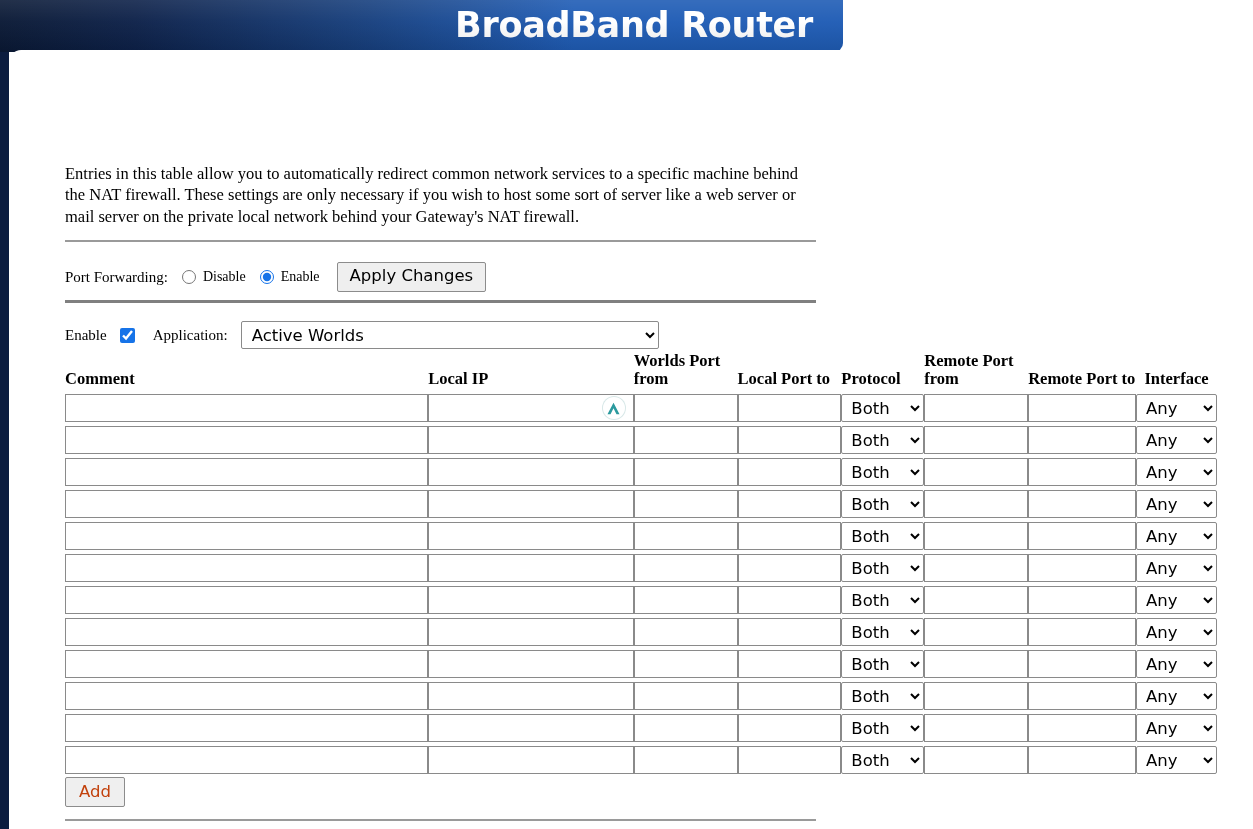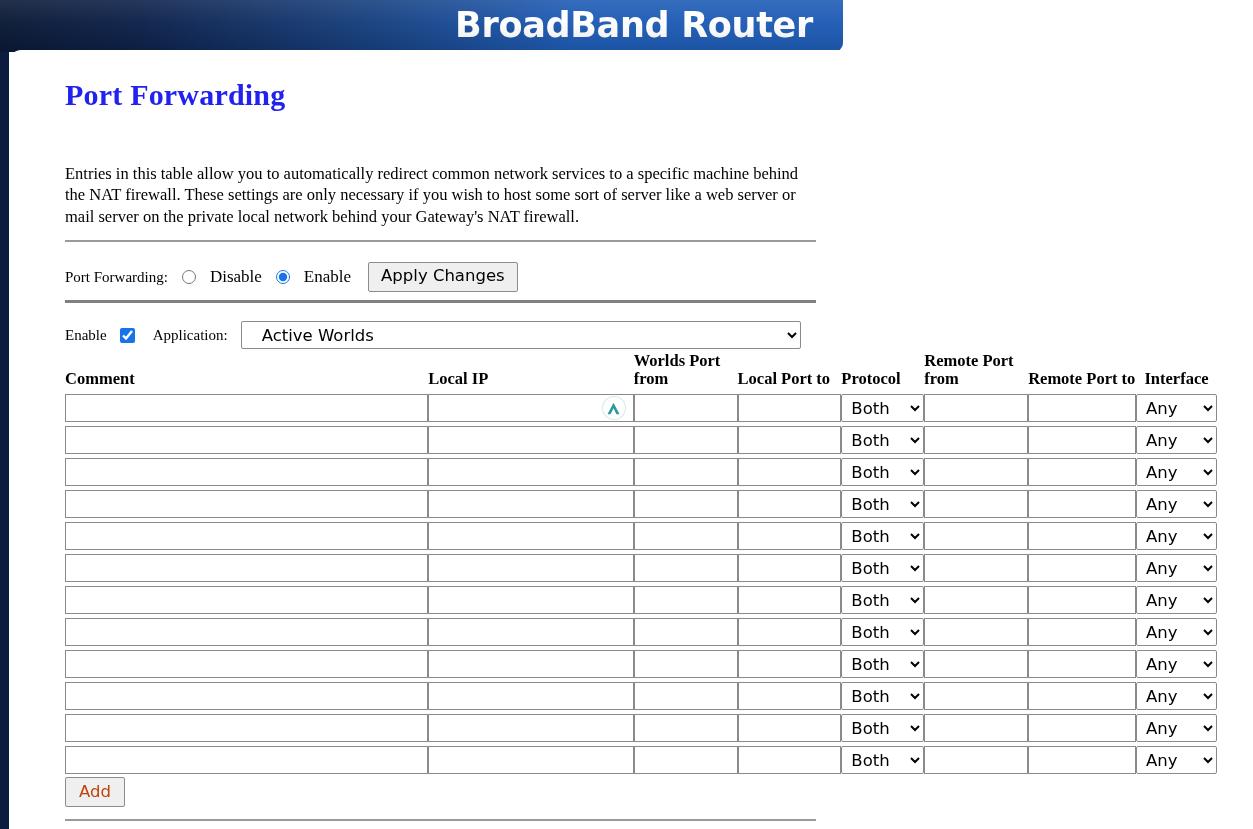--- a/index.html
+++ b/index.html
@@ -128,22 +128,22 @@
   }
   input[type="radio"] {
     width: 14px; height: 14px;
     accent-color: #1673e8;
   }
   input[type="checkbox"] {
     width: 15px; height: 15px;
     accent-color: #1673e8;
   }
   .radio-label {
-    margin-left: 14px;
-    font-size: 17px;
+    margin-left: 7px;
+    font-size: 14px;
   }
   #apply-changes-button {
     margin-left: 17px;
     font-family: "DejaVu Sans", "Liberation Sans", sans-serif;
     font-size: 16.5px;
     padding: 4px 12px 5px 12px;
     background: #efefef;
     border: 1px solid #8c8c8c;
     border-radius: 2px;
     color: #000;
@@ -158,25 +158,25 @@
     top: 270px;
     height: 30px;
     display: flex;
     align-items: center;
     white-space: nowrap;
   }
   #enable-checkbox { margin-left: 13px; }
   #application-label { margin-left: 18px; }
   #application-select {
     margin-left: 13px;
-    width: 560px;
+    width: 418px;
     height: 28px;
     font-family: "DejaVu Sans", "Liberation Sans", sans-serif;
     font-size: 16.5px;
-    padding: 2px 4px 2px 16px;
+    padding: 2px 4px 2px 6px;
     border: 1px solid #8a8a8a;
     border-radius: 2px;
     background: #ffffff;
     color: #000;
     cursor: pointer;
   }
 
   
   #fw-table {
     position: absolute;
@@ -271,21 +271,20 @@
 <body>
 
 <div id="left-rail"></div>
 
 <div id="banner">
   <div id="banner-title">BroadBand Router</div>
 </div>
 
 <div id="panel">
 
-  <div id="page-title">Port Forwarding</div>
 
   <p id="intro">Entries in this table allow you to automatically redirect common network services to a specific machine behind the NAT firewall. These settings are only necessary if you wish to host some sort of server like a web server or mail server on the private local network behind your Gateway's NAT firewall.</p>
 
   <div class="hr" id="hr-top"></div>
 
   <div id="pf-row">
     <span class="strong-label">Port Forwarding:</span>
 
     <label class="radio-wrap">
       <input type="radio" name="pf" id="pf-disable" style="">

